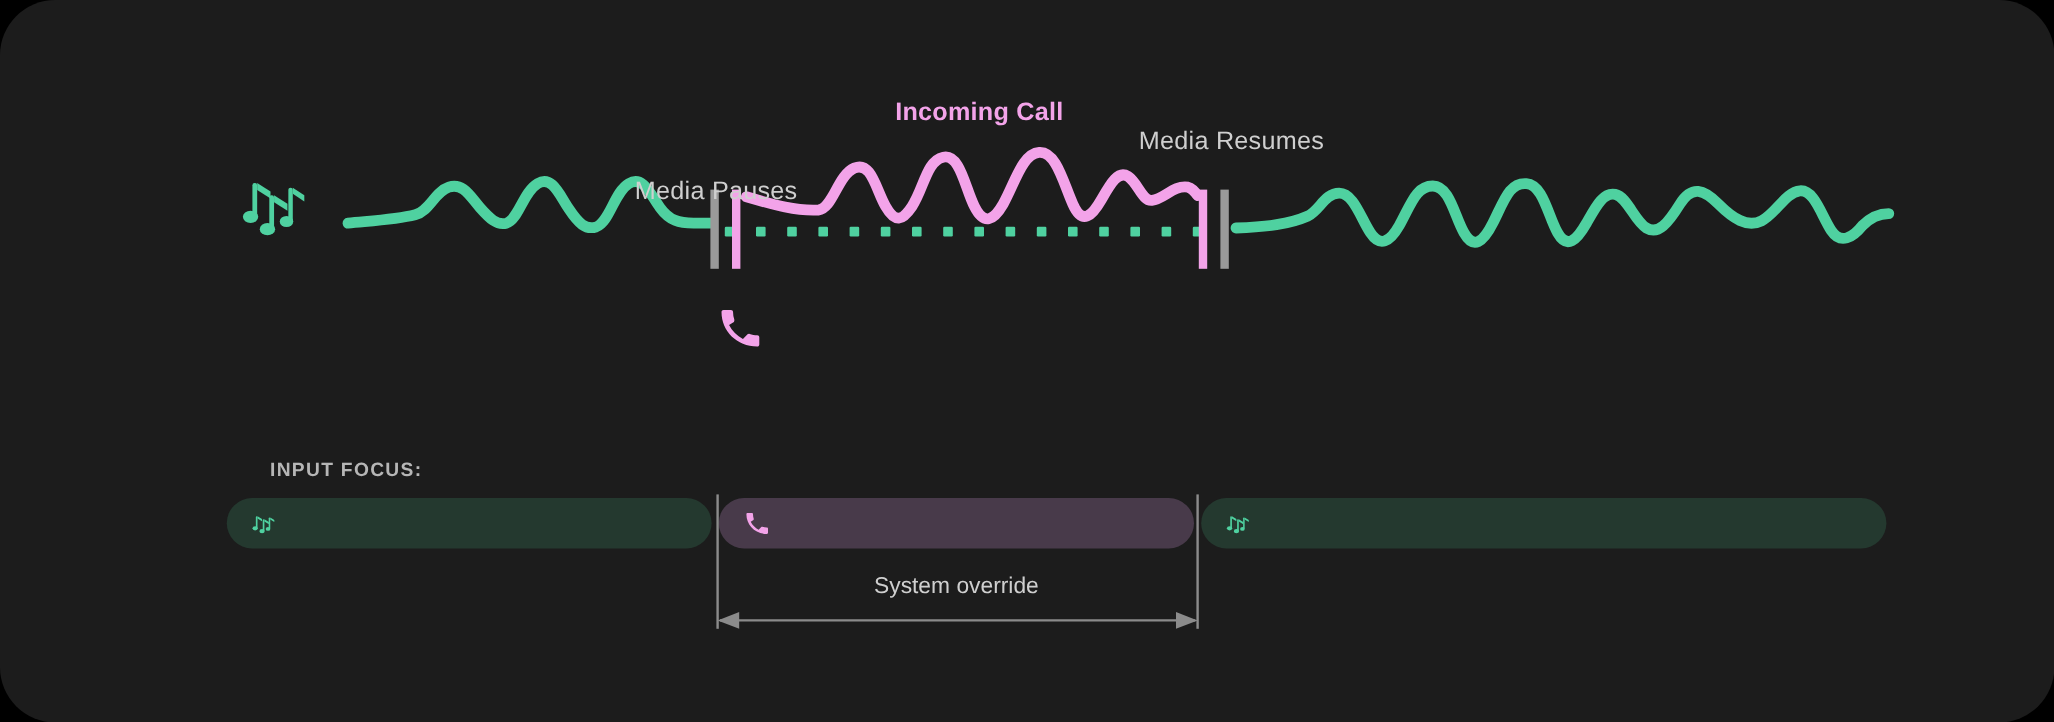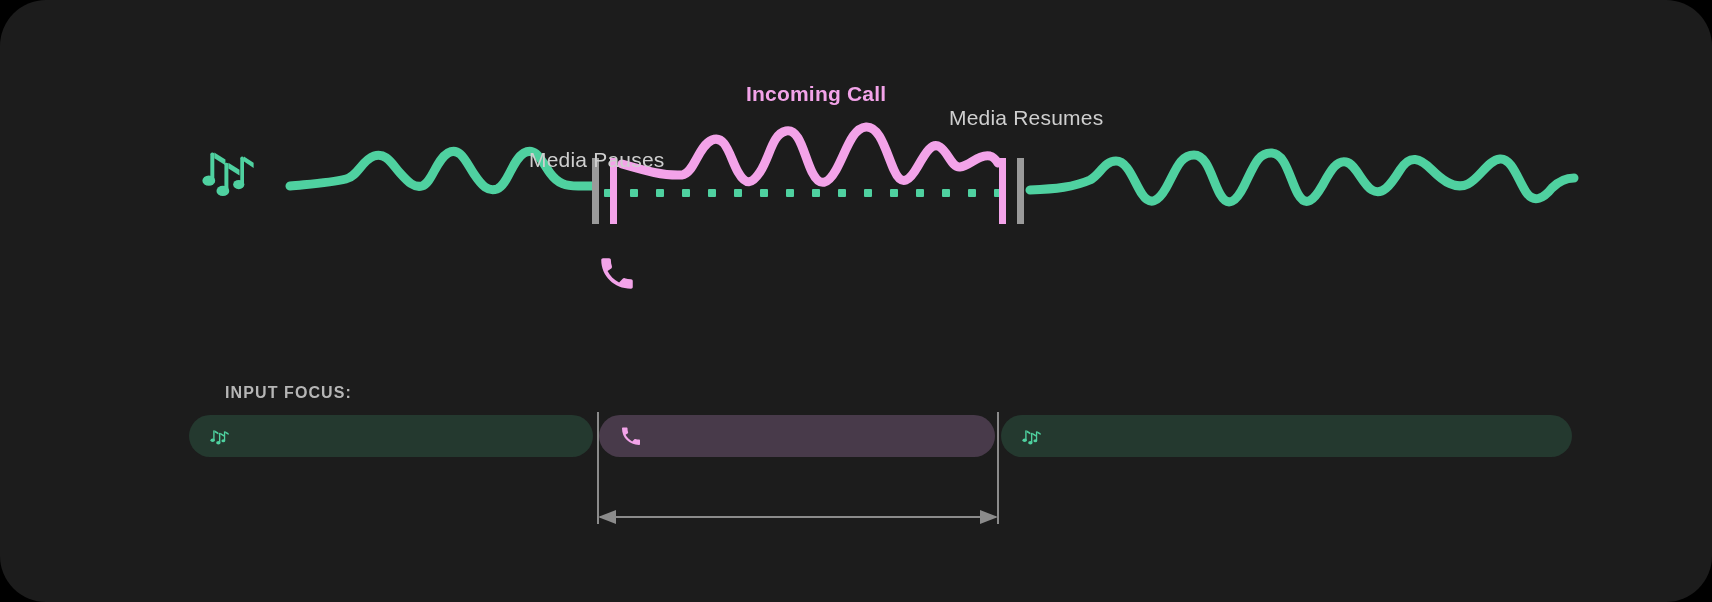--- a/index.html
+++ b/index.html
@@ -272,20 +272,21 @@
           <path d="M26,29 a4,3.3 0 1,0 8,0 a4,3.3 0 1,0 -8,0 Z"></path>
           <rect x="31.2" y="9" width="2.7" height="20" rx="1.3"></rect>
           <path d="M33.9 9 L41 13.4 L41 17.1 L33.9 12.7 Z"></path>
         </svg>
       </span>
     </div>
 
     <div class="bracket bracket-left"></div>
     <div class="bracket bracket-right"></div>
 
+    <div class="override-label">System override</div>
 
     <svg class="arrow-svg" viewBox="0 0 404 26">
       <line x1="4" y1="13" x2="400" y2="13" stroke="#8b8b8b" stroke-width="2"></line>
       <polygon points="2,13 20,6 20,20" fill="#8b8b8b"></polygon>
       <polygon points="402,13 384,6 384,20" fill="#8b8b8b"></polygon>
     </svg>
 
   </div>
 </div>
 

